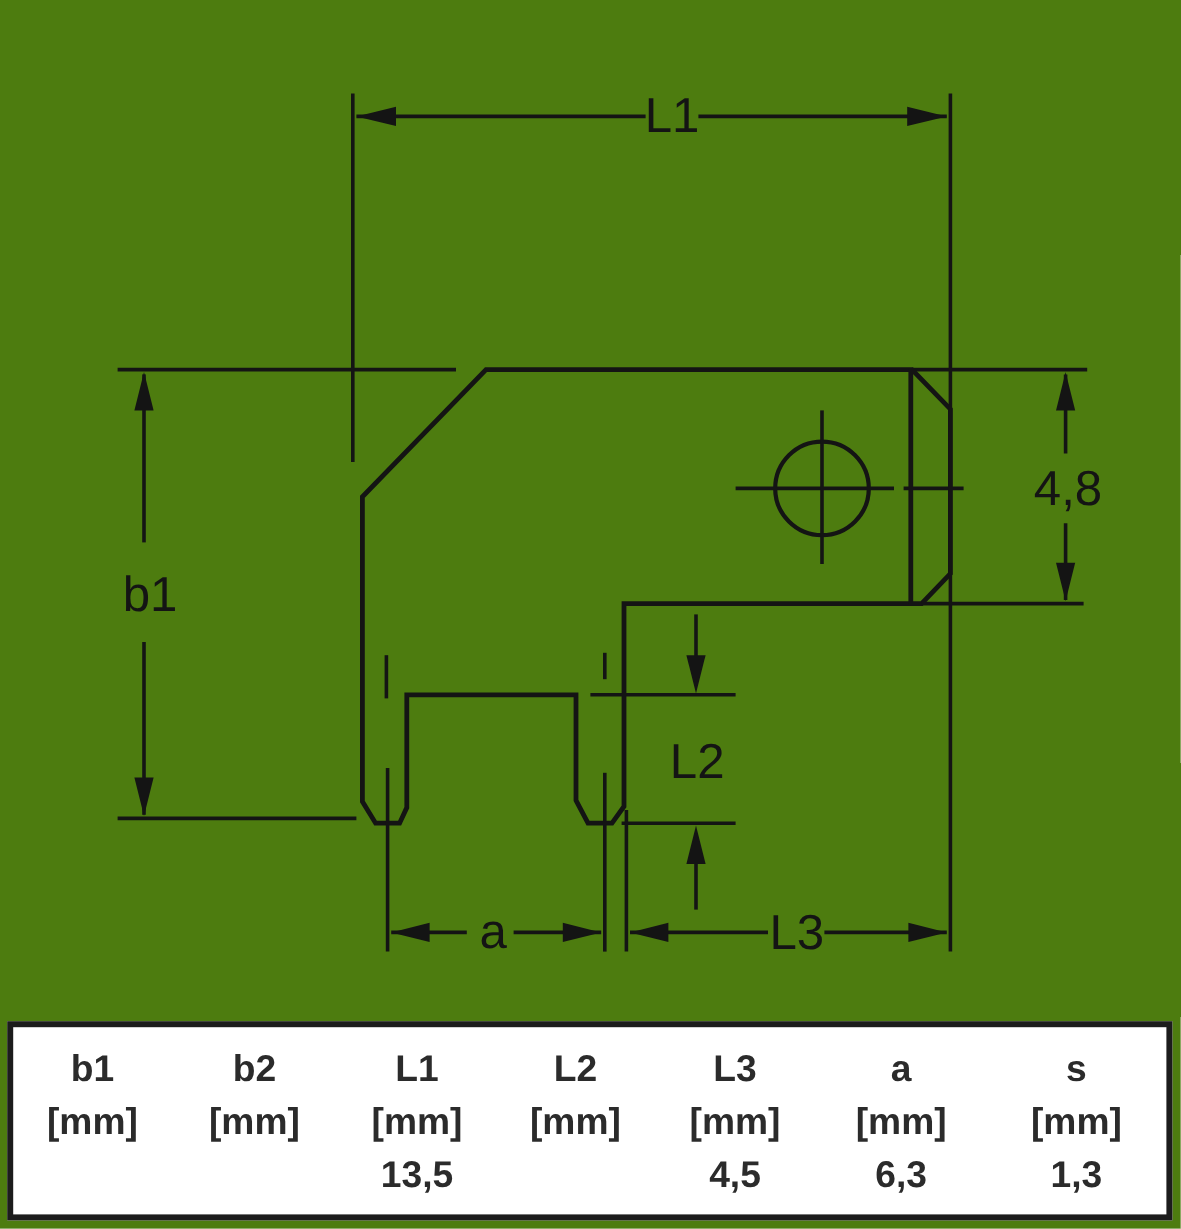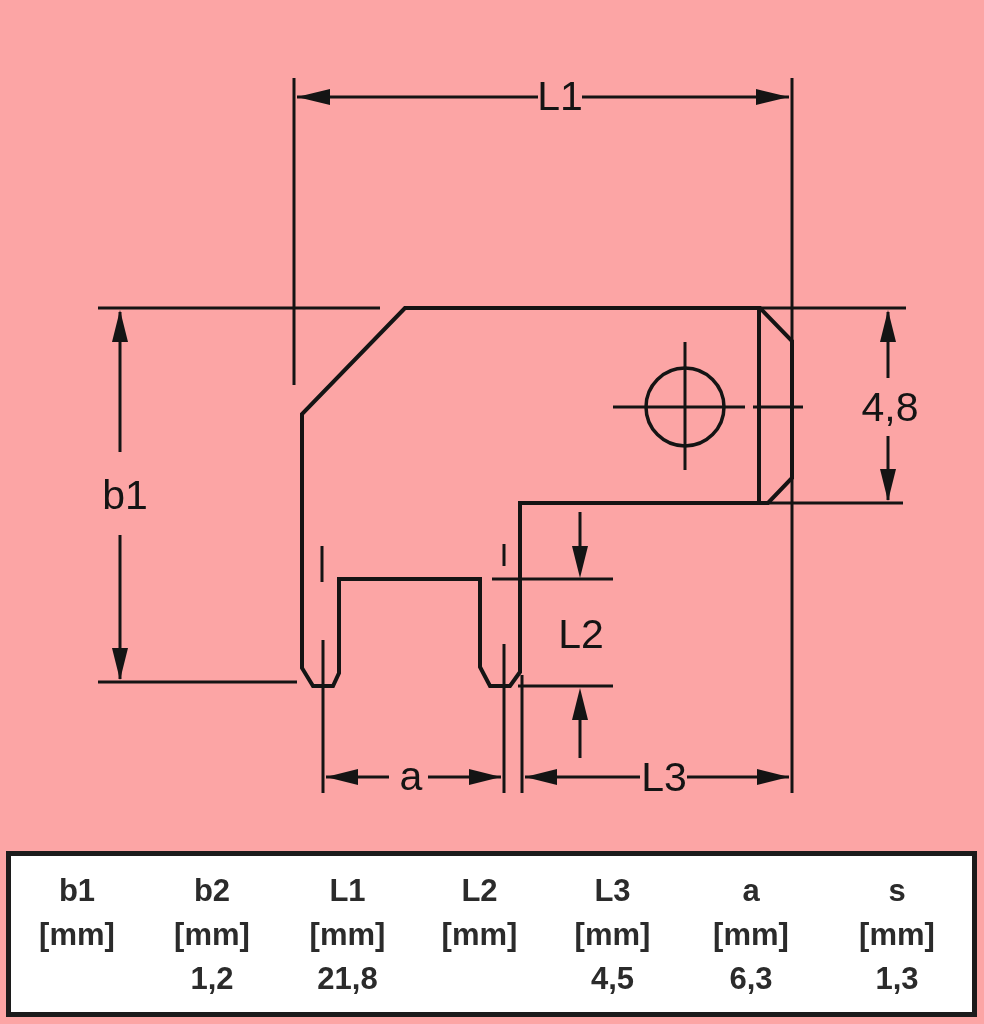--- a/index.html
+++ b/index.html
@@ -1,16 +1,16 @@
 <!DOCTYPE html>
 <html><head>
 <meta charset="utf-8">
 <style>
   html,body{margin:0;padding:0;background:#ffffff;}
-  .stage{position:relative;width:984px;height:1024px;background:#fca5a5;overflow:hidden;
+  .stage{position:relative;width:984px;height:1024px;background:#4d7c0f;overflow:hidden;
          font-family:"Liberation Sans",sans-serif;}
   .drawing{position:absolute;left:0;top:0;}
   .drawing text{font-family:"Liberation Sans",sans-serif;font-size:41px;fill:#141414;}
   .spec-table{position:absolute;left:6px;top:851px;width:961px;height:156px;
               border:5px solid #1c1c1c;background:#ffffff;
               display:grid;grid-template-columns:132px 138px 133px 131px 135px 142px 1fr;}
   .spec-col{text-align:center;padding-top:13px;}
   .spec-col div{font-weight:bold;font-size:31px;line-height:44px;color:#2b2b2b;white-space:nowrap;}
 </style>
 </head>
@@ -97,26 +97,25 @@
   </svg>
 
   <div class="spec-table">
     <div class="spec-col">
       <div>b1</div>
       <div>[mm]</div>
     </div>
     <div class="spec-col">
       <div>b2</div>
       <div>[mm]</div>
-      <div>1,2</div>
     </div>
     <div class="spec-col">
       <div>L1</div>
       <div>[mm]</div>
-      <div>21,8</div>
+      <div>13,5</div>
     </div>
     <div class="spec-col">
       <div>L2</div>
       <div>[mm]</div>
     </div>
     <div class="spec-col">
       <div>L3</div>
       <div>[mm]</div>
       <div>4,5</div>
     </div>

